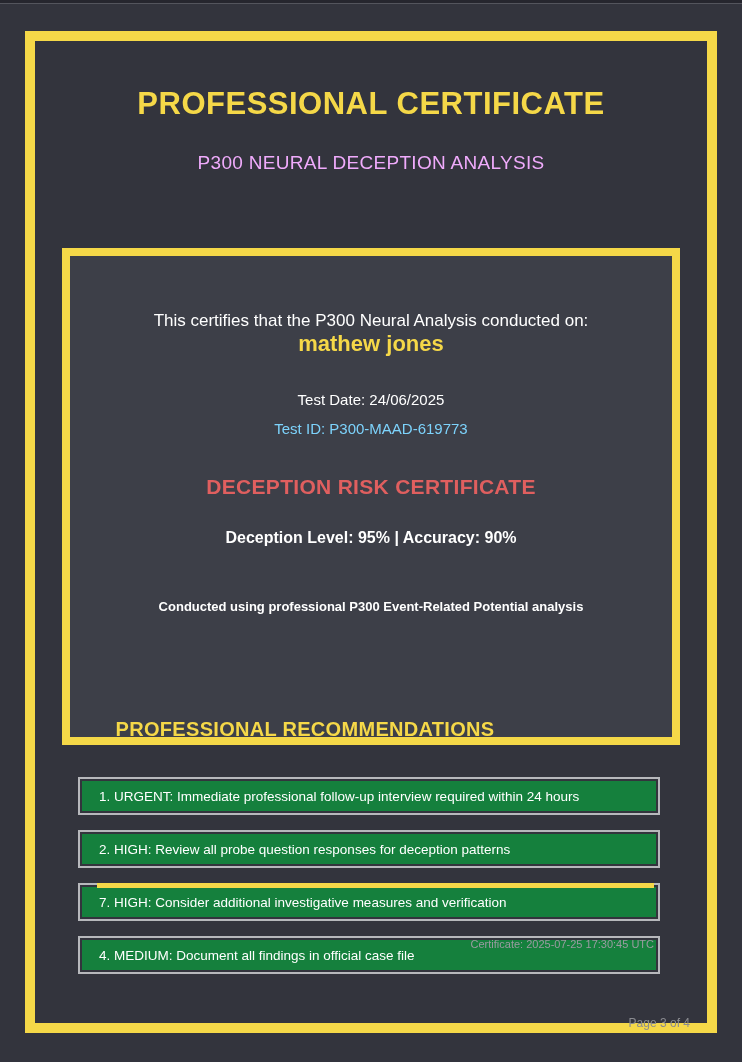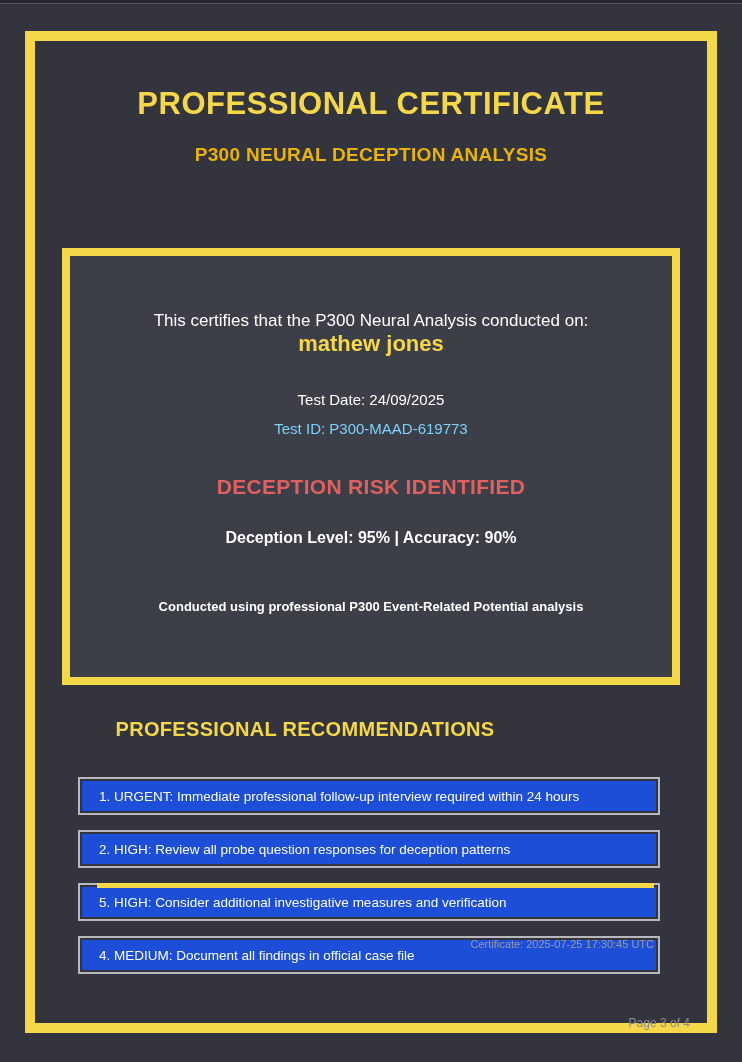--- a/index.html
+++ b/index.html
@@ -19,27 +19,27 @@
     width:692px; height:1002px;
     border:10px solid #f5d848;
     box-sizing:border-box;
   }
   .page-title {
     position:absolute; top:86px; left:0; width:742px;
     text-align:center; color:#f5d848;
     font-size:31px; font-weight:bold; letter-spacing:0.5px;
   }
   .page-subtitle {
-    position:absolute; top:144px; left:0; width:742px;
-    text-align:center; color:#eab308;
-    font-size:19px; font-weight:bold; letter-spacing:0.3px;
+    position:absolute; top:152px; left:0; width:742px;
+    text-align:center; color:#f0abfc;
+    font-size:19px; font-weight:normal; letter-spacing:0.3px;
   }
   .cert-box {
     position:absolute; left:62px; top:248px;
-    width:618px; height:437px;
+    width:618px; height:497px;
     border:8px solid #f5d848;
     background:#3d3f48;
     box-sizing:border-box;
     text-align:center;
   }
   .cert-intro   { margin-top:55px; font-size:17px; color:#ffffff; }
   .cert-name    { font-size:22px; font-weight:bold; color:#f5d848; }
   .cert-date    { margin-top:34px; font-size:15px; color:#ffffff; }
   .cert-id      { margin-top:12px; font-size:15px; color:#7dd3fc; }
   .cert-risk    { margin-top:38px; font-size:21px; font-weight:bold; color:#e05f5f; letter-spacing:0.3px; }
@@ -54,21 +54,21 @@
   .rec-box {
     position:relative;
     border:2px solid #b7b8bc;
     padding:2px;
     height:38px;
     box-sizing:border-box;
     margin-bottom:15px;
     background:#33343d;
   }
   .rec-box-fill {
-    background:#1d4ed8;
+    background:#15803d;
     height:100%;
     display:flex; align-items:center;
     padding-left:17px;
     box-sizing:border-box;
     font-size:13.5px; color:#ffffff;
   }
   .yellow-stripe {
     position:absolute; left:17px; right:4px; top:-2px; height:5px;
     background:#f5d848;
   }
@@ -89,39 +89,39 @@
 <div class="top-edge"></div>
 
 <div class="frame"></div>
 
 <div class="page-title">PROFESSIONAL CERTIFICATE</div>
 <div class="page-subtitle">P300 NEURAL DECEPTION ANALYSIS</div>
 
 <div class="cert-box">
   <div class="cert-intro">This certifies that the P300 Neural Analysis conducted on:</div>
   <div class="cert-name">mathew jones</div>
-  <div class="cert-date">Test Date: 24/09/2025</div>
+  <div class="cert-date">Test Date: 24/06/2025</div>
   <div class="cert-id">Test ID: P300-MAAD-619773</div>
-  <div class="cert-risk">DECEPTION RISK IDENTIFIED</div>
+  <div class="cert-risk">DECEPTION RISK CERTIFICATE</div>
   <div class="cert-metrics">Deception Level: 95% | Accuracy: 90%</div>
   <div class="cert-note">Conducted using professional P300 Event-Related Potential analysis</div>
 </div>
 
 <div class="rec-heading">PROFESSIONAL RECOMMENDATIONS</div>
 
 <div class="rec-list">
   <div class="rec-box">
     <div class="rec-box-fill">1. URGENT: Immediate professional follow-up interview required within 24 hours</div>
   </div>
   <div class="rec-box">
     <div class="rec-box-fill">2. HIGH: Review all probe question responses for deception patterns</div>
   </div>
   <div class="rec-box">
     <div class="yellow-stripe"></div>
-    <div class="rec-box-fill">5. HIGH: Consider additional investigative measures and verification</div>
+    <div class="rec-box-fill">7. HIGH: Consider additional investigative measures and verification</div>
   </div>
   <div class="rec-box">
     <div class="rec-box-fill">4. MEDIUM: Document all findings in official case file</div>
   </div>
 </div>
 
 <div class="cert-timestamp">Certificate: 2025-07-25 17:30:45 UTC</div>
 
 <div class="page-footer">Page 3 of 4</div>
 

